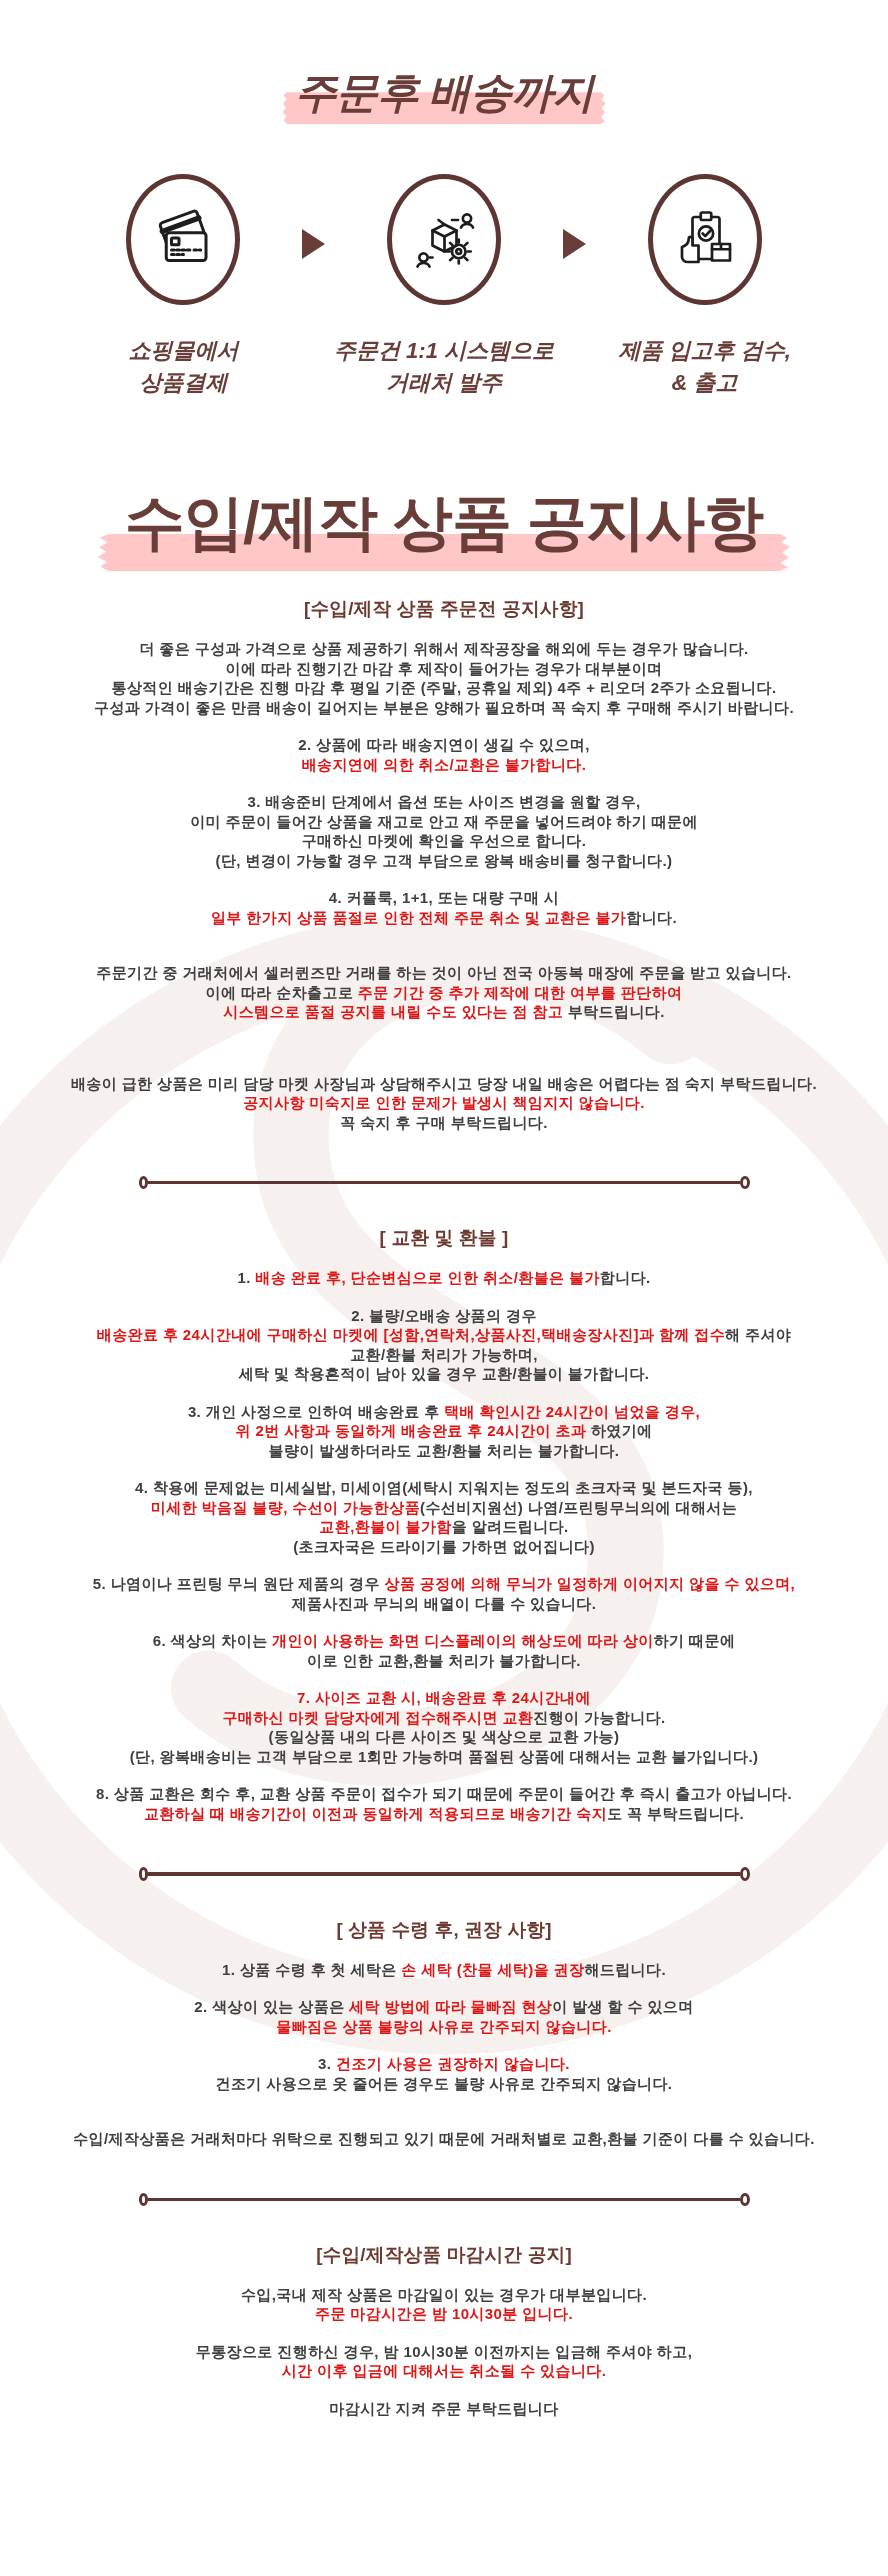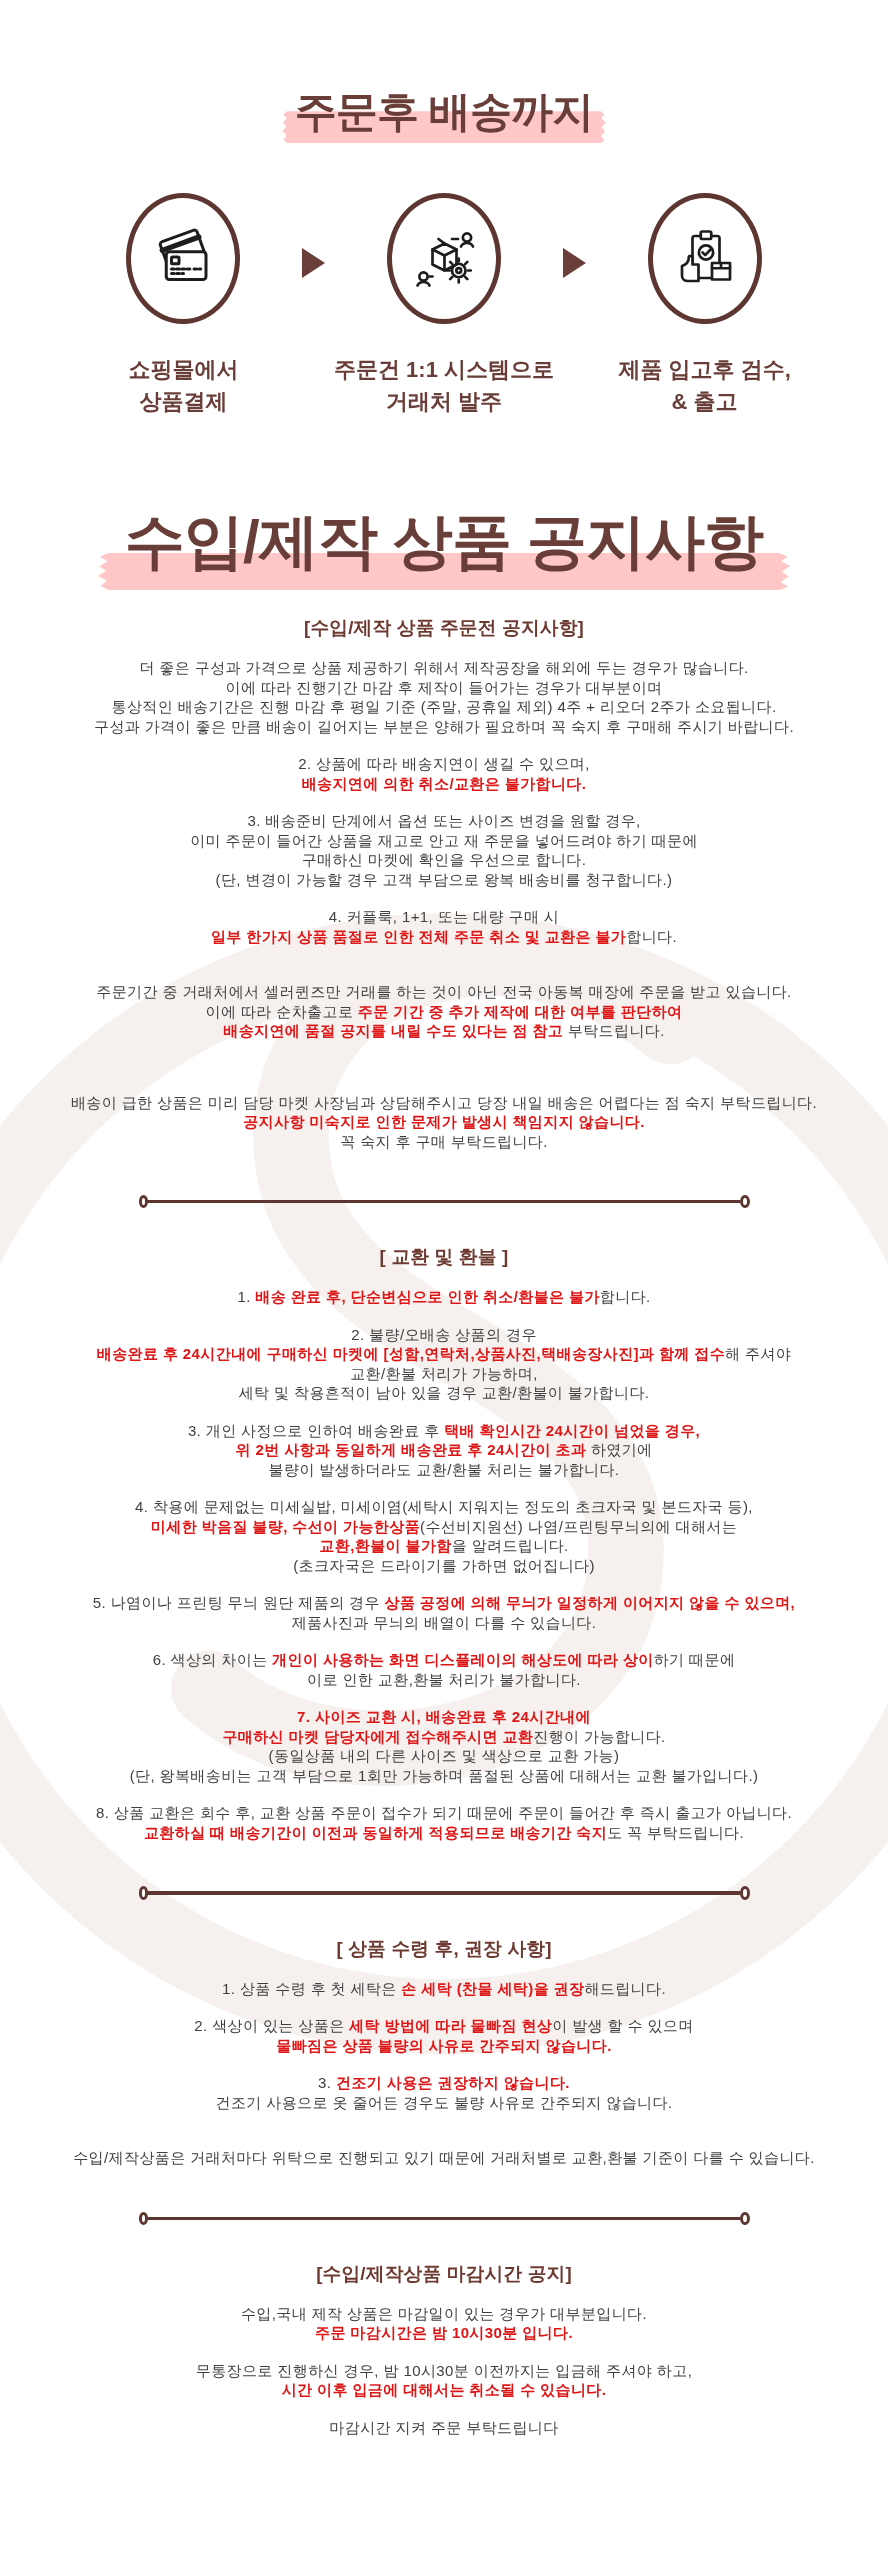--- a/index.html
+++ b/index.html
@@ -14,21 +14,21 @@
   html,body{background:#ffffff;}
   body{font-family:"Liberation Sans","DejaVu Sans",sans-serif;}
   .page{position:relative;width:888px;height:2576px;margin:0 auto;background:#fff;overflow:hidden;}
 
   
   .watermark{position:absolute;left:0;top:782px;z-index:0;pointer-events:none;}
 
   .content{position:relative;z-index:1;text-align:center;}
 
   
-  .flow{padding-top:88px;}
+  .flow{padding-top:69px;font-style:italic;}
   .title-wrap{display:inline-block;position:relative;}
   .band{position:absolute;background:var(--pink);z-index:0;
         clip-path:polygon(1.5% 0%,98.5% 0%,99.6% 10%,98.7% 22%,100% 35%,98.8% 50%,99.8% 63%,98.6% 78%,99.7% 90%,98.5% 100%,1.5% 100%,0.4% 88%,1.3% 75%,0% 62%,1.2% 48%,0.2% 36%,1.4% 22%,0.3% 10%);}
   .band-small{left:-12.4px;right:-12.4px;bottom:-7px;height:32px;}
   .band-big{left:-27px;right:-27px;bottom:-14px;height:37px;}
   .t-small{position:relative;z-index:1;font-size:42px;font-weight:900;color:var(--maroon);letter-spacing:-0.9px;line-height:1.15;}
   .t-big{position:relative;z-index:1;font-size:60px;font-weight:900;color:var(--maroon);letter-spacing:-0.9px;line-height:1.15;}
 
   .steps{margin-top:57px;display:flex;justify-content:center;align-items:flex-start;}
   .step{width:227px;}
@@ -41,21 +41,21 @@
 
   .big-title-row{margin-top:89px;}
 
   
   #sections{position:relative;z-index:1;text-align:center;margin-top:39px;padding:0 24px;}
   .sec-h{font-size:18.7px;font-weight:800;color:var(--heading);line-height:25px;margin:0 0 11.5px 0;letter-spacing:0.2px;}
   .block{margin-top:18px;}
   .block.lg{margin-top:36px;}
   .block.xl{margin-top:52px;}
   .line{font-size:15px;line-height:19.5px;color:var(--body-text);letter-spacing:0.4px;}
-  .seg-n{color:var(--body-text);font-weight:400;text-align:right;}
+  .seg-n{color:var(--body-text);font-weight:700;text-align:right;}
   .seg-r{color:var(--red);font-weight:700;}
 
   .divider{width:611px;margin:44px auto 36px auto;display:flex;align-items:center;}
   .ring{width:9.8px;height:13.3px;border:3.1px solid var(--maroon-dark);border-radius:50%;flex:none;background:#fff;}
   .rule{flex:1;height:3.1px;background:var(--maroon-dark);}
 </style>
 </head>
 <body>
 
 <div class="page">
@@ -163,21 +163,21 @@
           <div class="line"><span class="seg-n">구매하신 마켓에 확인을 우선으로 합니다.</span></div>
           <div class="line"><span class="seg-n">(단, 변경이 가능할 경우 고객 부담으로 왕복 배송비를 청구합니다.)</span></div>
         </div>
         <div class="block">
           <div class="line"><span class="seg-n">4. 커플룩, 1+1, 또는 대량 구매 시</span></div>
           <div class="line"><span class="seg-r">일부 한가지 상품 품절로 인한 전체 주문 취소 및 교환은 불가</span><span class="seg-n">합니다.</span></div>
         </div>
         <div class="block lg">
           <div class="line"><span class="seg-n">주문기간 중 거래처에서 셀러퀸즈만 거래를 하는 것이 아닌 전국 아동복 매장에 주문을 받고 있습니다.</span></div>
           <div class="line"><span class="seg-n">이에 따라 순차출고로 </span><span class="seg-r">주문 기간 중 추가 제작에 대한 여부를 판단하여</span></div>
-          <div class="line"><span class="seg-r">배송지연에 품절 공지를 내릴 수도 있다는 점 참고</span><span class="seg-n"> 부탁드립니다.</span></div>
+          <div class="line"><span class="seg-r">시스템으로 품절 공지를 내릴 수도 있다는 점 참고</span><span class="seg-n"> 부탁드립니다.</span></div>
         </div>
         <div class="block xl">
           <div class="line"><span class="seg-n">배송이 급한 상품은 미리 담당 마켓 사장님과 상담해주시고 당장 내일 배송은 어렵다는 점 숙지 부탁드립니다.</span></div>
           <div class="line"><span class="seg-r">공지사항 미숙지로 인한 문제가 발생시 책임지지 않습니다.</span></div>
           <div class="line"><span class="seg-n">꼭 숙지 후 구매 부탁드립니다.</span></div>
         </div>
         <div class="divider">
           <span class="ring"></span>
           <span class="rule"></span>
           <span class="ring"></span>

